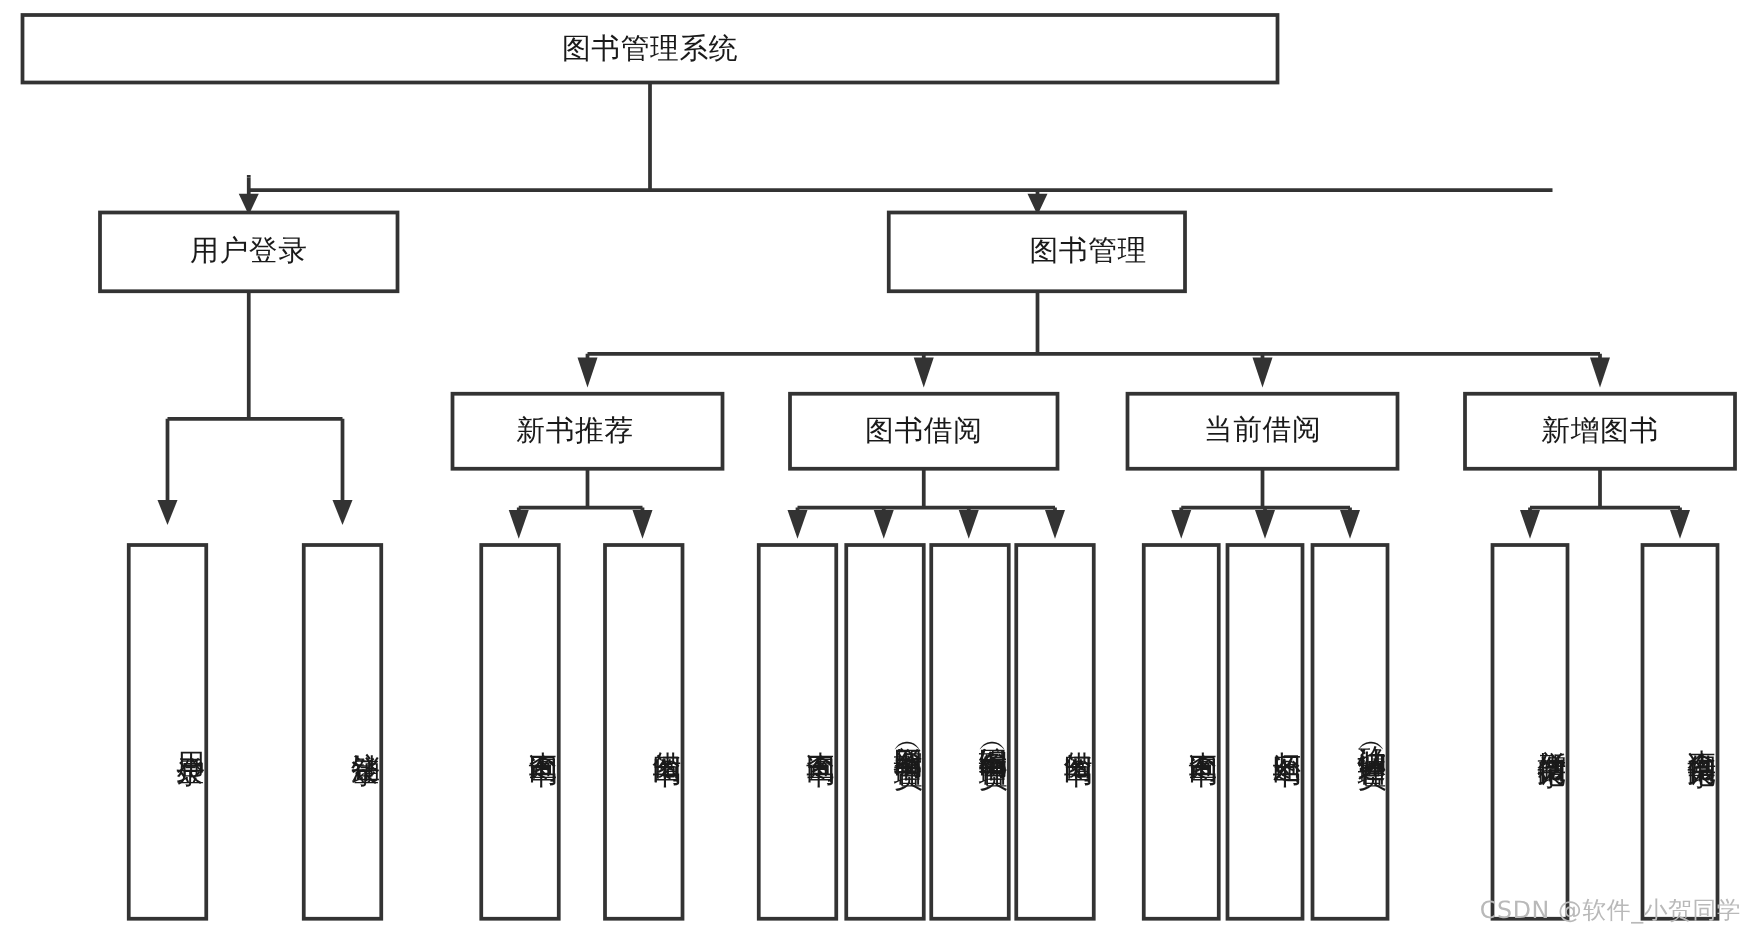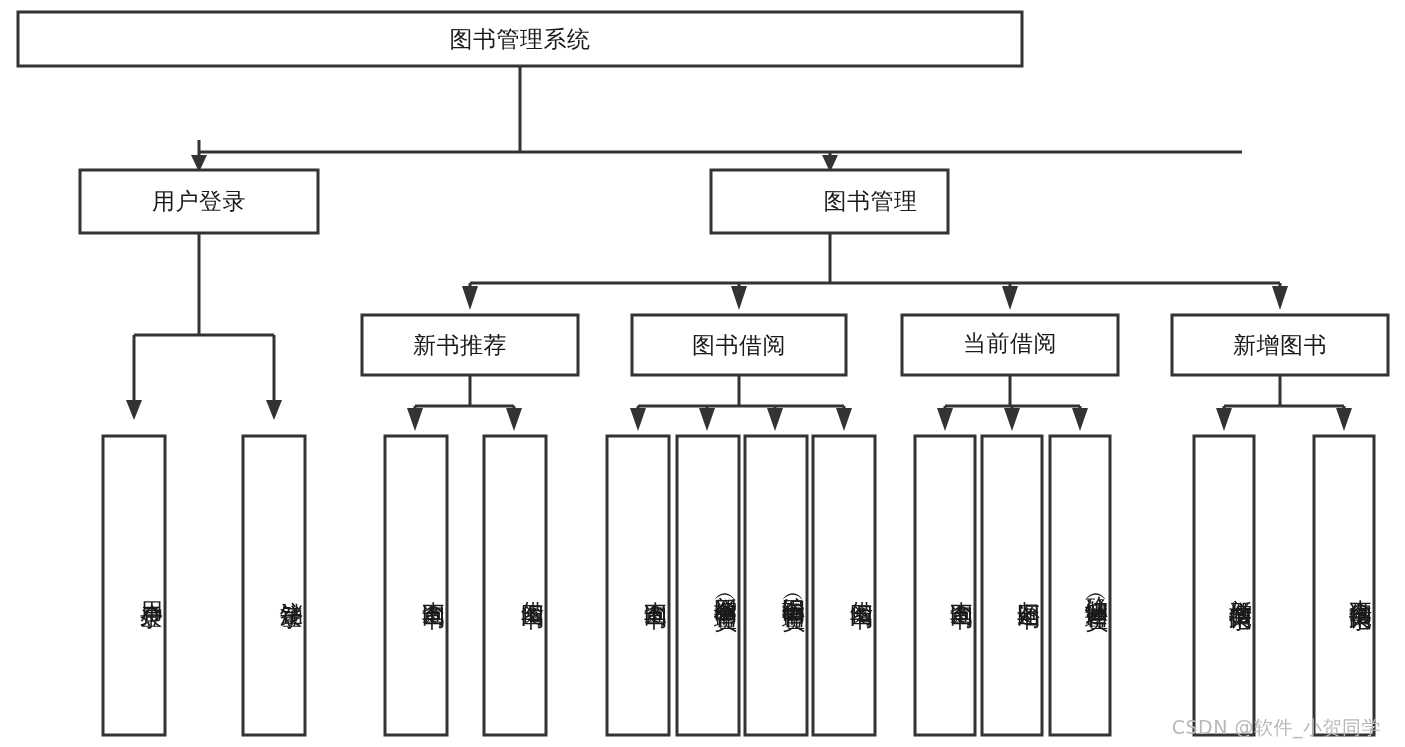--- a/index.html
+++ b/index.html
@@ -67,21 +67,21 @@
     align-items: flex-start;
     justify-content: center;
     letter-spacing: 2px;
     white-space: normal;
   }
   .node-label.vertical.topalign {
     align-items: flex-start;
   }
   .watermark {
     position: absolute;
-    right: 24px;
+    right: 12px;
     bottom: 6px;
     color: #b9b9b9;
     font-size: 19px;
     letter-spacing: 0.5px;
     white-space: nowrap;
     pointer-events: auto;
   }
 </style>
 </head>
 <body>

